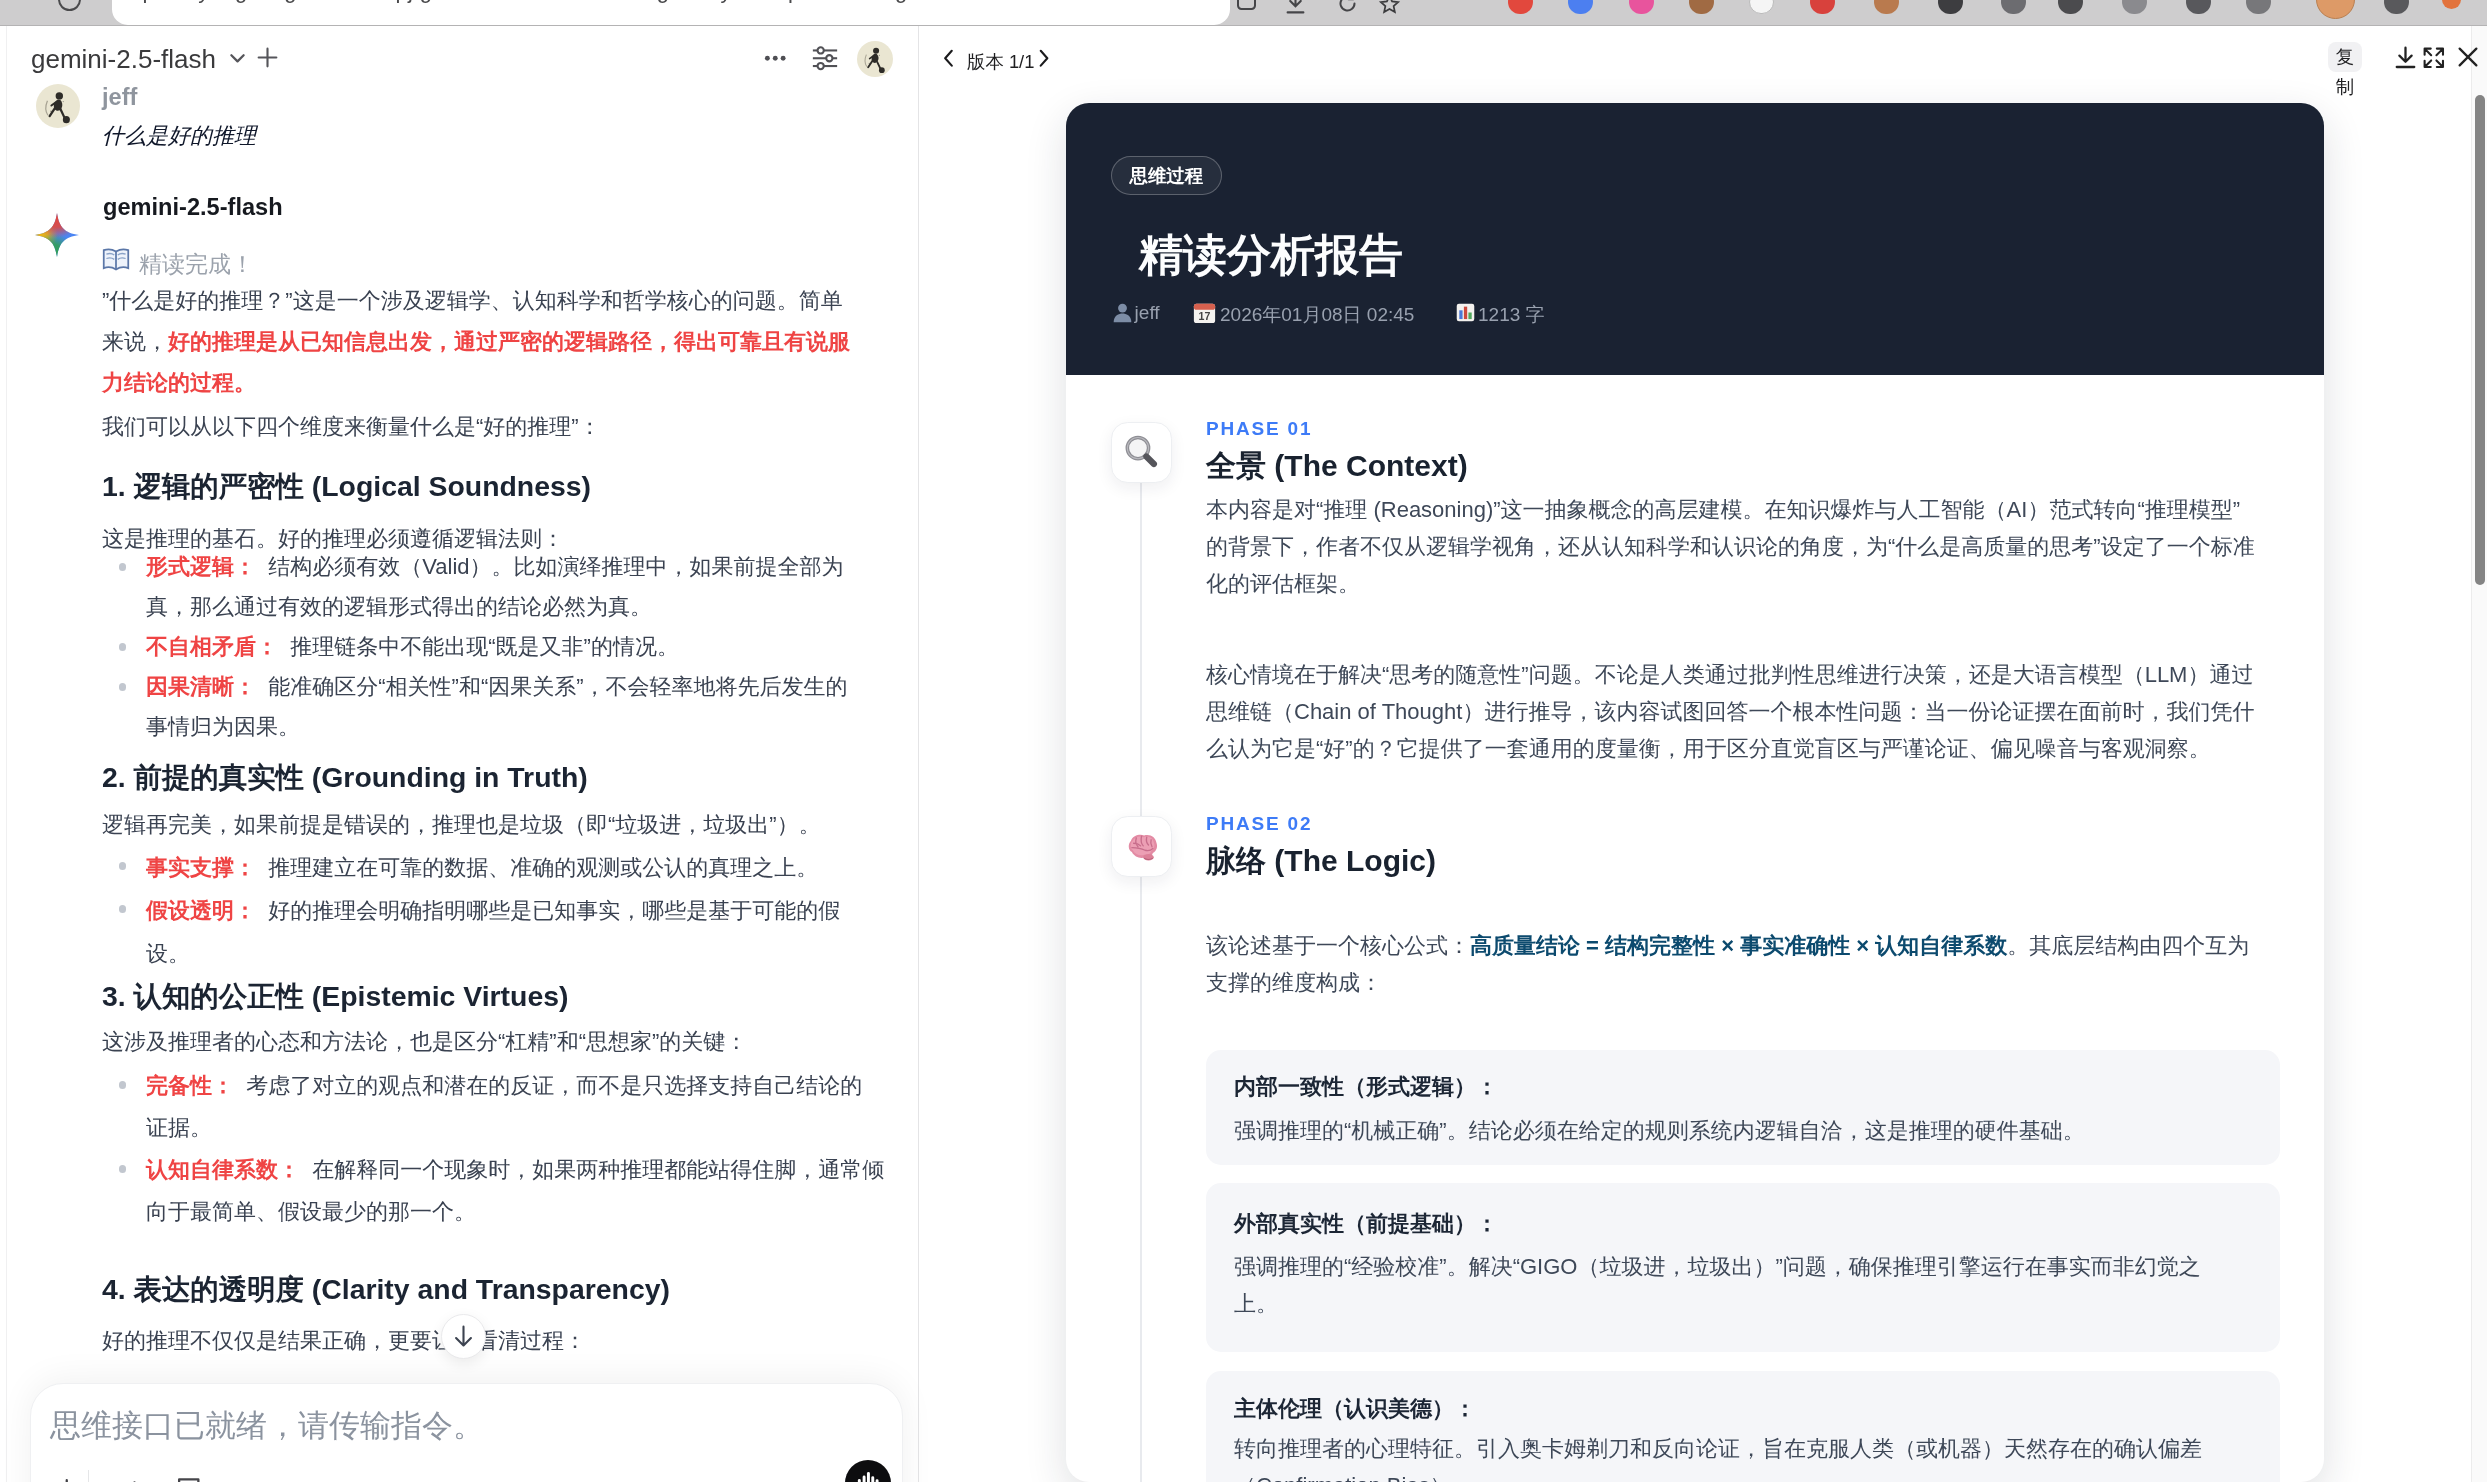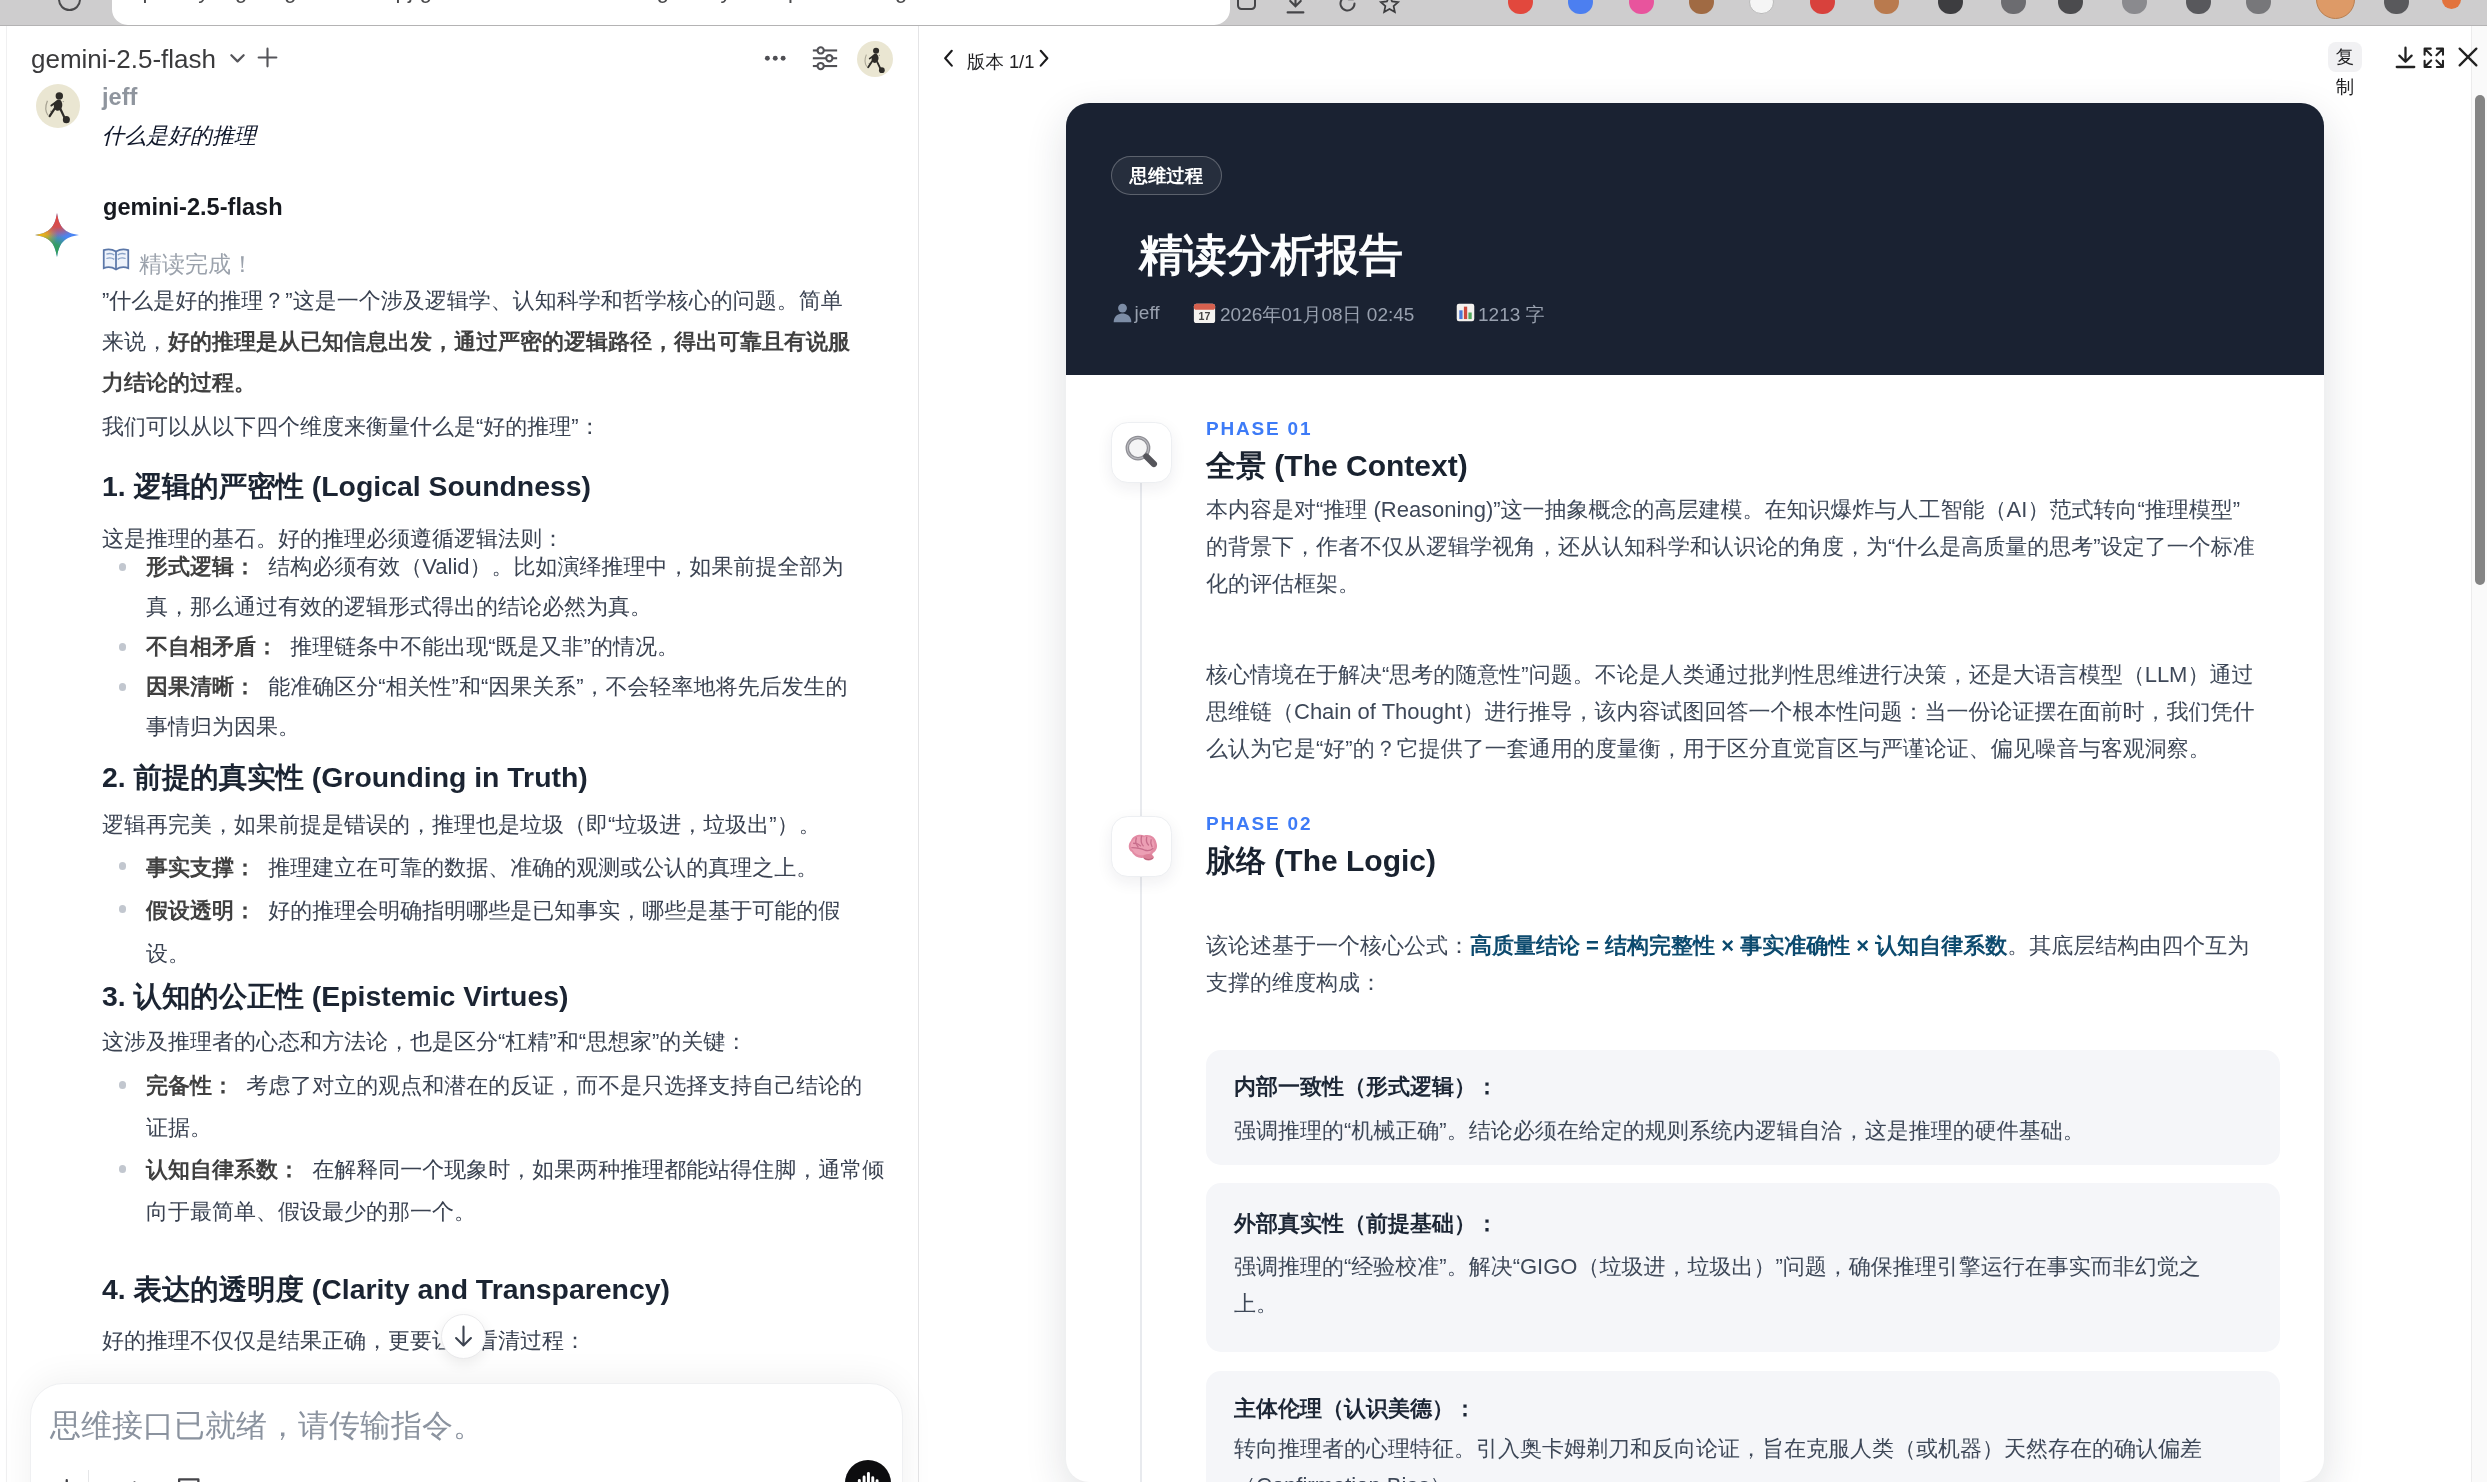--- a/index.html
+++ b/index.html
@@ -20,21 +20,21 @@
   #leftline { position:absolute; left:6.1px; top:26px; width:0.9px; height:1456px; background:#f0f0f1; }
   #divider  { position:absolute; left:918px; top:26px; width:0.9px; height:1456px; background:#e4e4e6; }
   #sbtrack { position:absolute; left:2471px; top:26px; width:16.6px; height:1456px; background:#fafafa;
     border-left:0.9px solid #ececec; }
   #sbthumb { position:absolute; left:2475px; top:95px; width:9.6px; height:490px; background:#848484;
     border-radius:5.3px; }
 
   
   .blk { position:absolute; left:102px; width:796px; font-size:22px; line-height:41px;
     color:#3a4251; white-space:nowrap; }
-  .blk b { color:#404040; }
+  .blk b { color:#ef4444; }
   h3.blk { font-size:28.4px; color:#1b2432; font-weight:bold; }
   ul.blk { list-style:none; }
   ul.blk li { position:relative; padding-left:44px; }
   ul.blk li::before { content:""; position:absolute; left:16.6px; top:0.72em; width:7.9px; height:7.9px;
     border-radius:50%; background:#c2c7cf; }
 
   #scrollbtn { position:absolute; left:441px; top:1314px; width:45px; height:45px; border-radius:50%;
     background:#fff; border:0.9px solid #eaeaec; box-shadow:0 4.4px 14px rgba(0,0,0,.08);
     display:flex; align-items:center; justify-content:center; z-index:5; }
 

